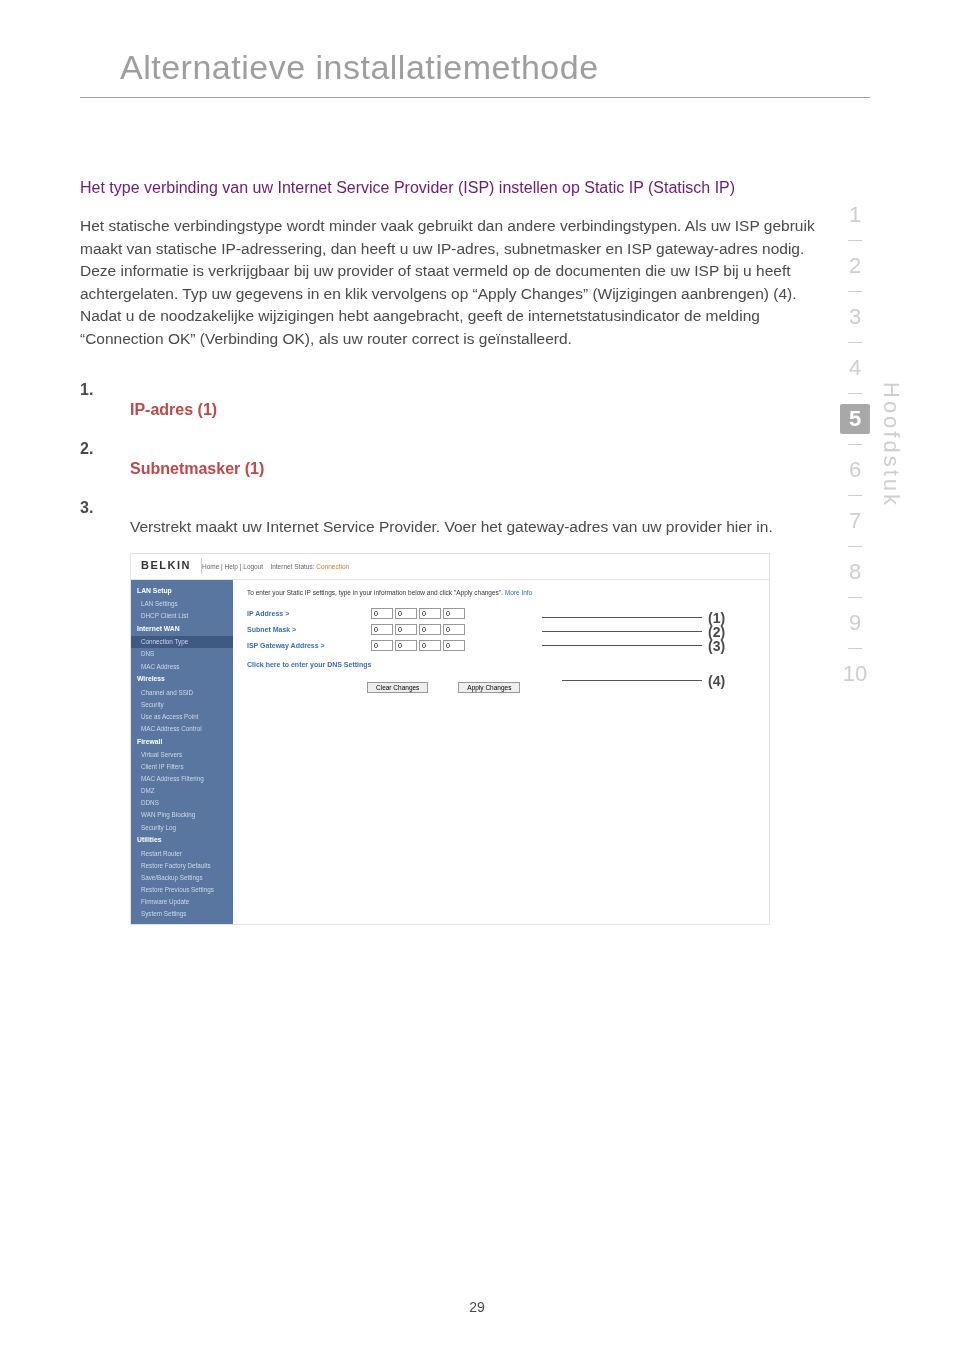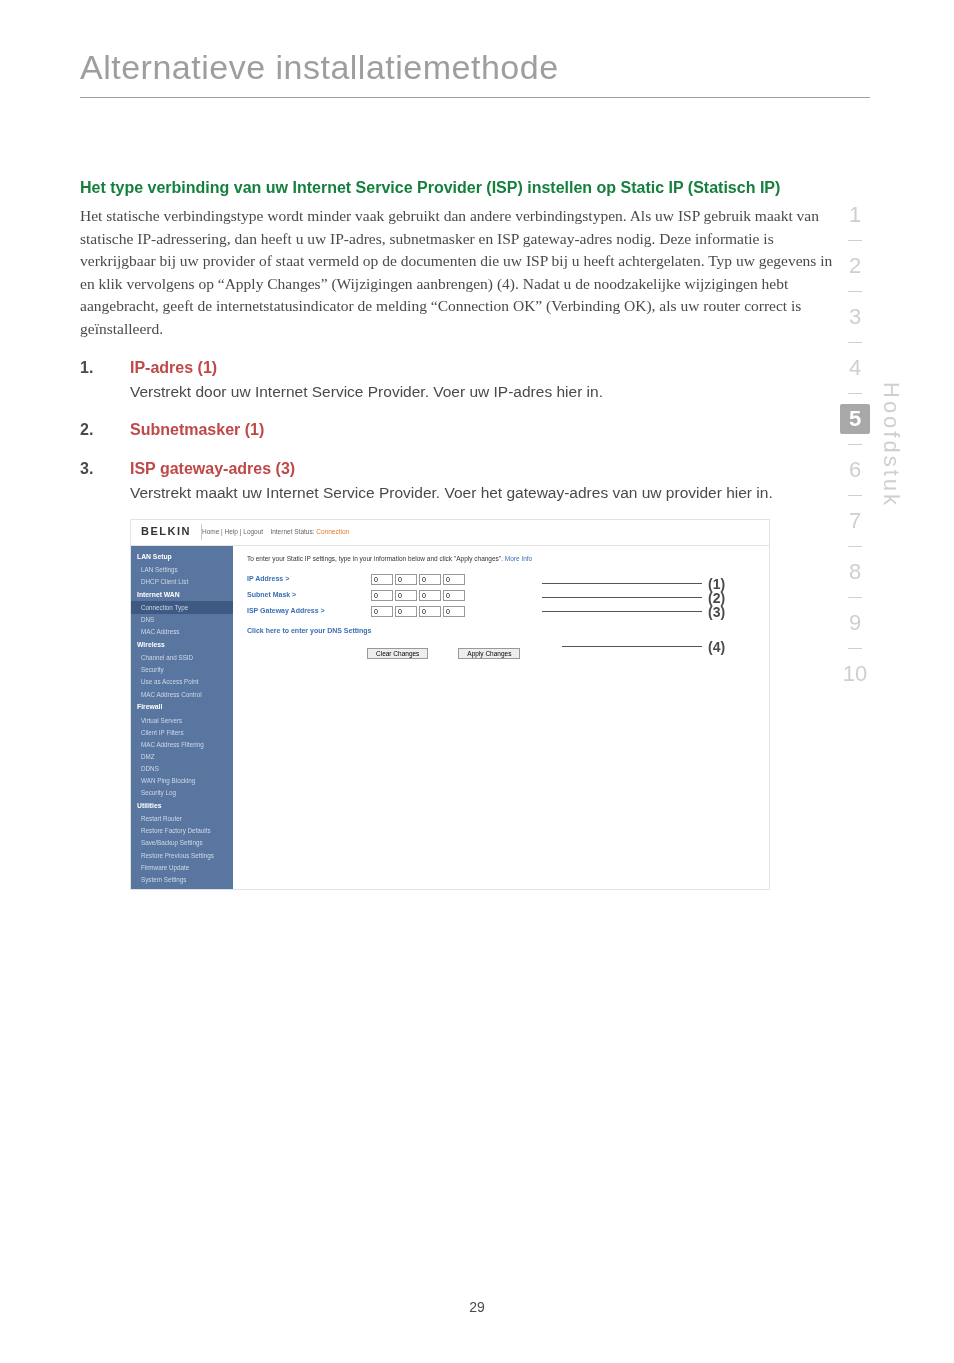--- a/index.html
+++ b/index.html
@@ -10,48 +10,49 @@
     font-family: Arial, Helvetica, sans-serif;
     color: #333;
     position: relative;
   }
   .page-title {
     font-size: 34px;
     font-weight: 300;
     color: #9e9e9e;
     padding: 48px 0 10px 80px;
     letter-spacing: 0.5px;
+    margin-left: 40px;
   }
   .title-rule {
     border: none;
     border-top: 1px solid #9e9e9e;
     margin: 0 84px 0 80px;
   }
   .content {
     padding: 78px 116px 0 80px;
     font-size: 15.5px;
     line-height: 1.45;
     color: #4a4a4a;
   }
   .section-heading {
-    color: #15803d;
-    font-weight: bold;
+    color: #701a75;
+    font-weight: normal;
     font-size: 16px;
-    margin-bottom: 6px;
-  }
-  .body-text { margin-bottom: 16px; font-family: Liberation Serif, serif; }
+    margin-bottom: 16px;
+  }
+  .body-text { margin-bottom: 28px; }
   .num-item { display: flex; margin-bottom: 14px; }
   .num-item .num {
     width: 50px;
     flex-shrink: 0;
     font-weight: bold;
     color: #4a4a4a;
     font-size: 16px;
   }
-  .num-item .num-body { flex: 1; }
+  .num-item .num-body { flex: 1; margin-top: 20px; }
   .num-item .sub-heading {
     color: #c04848;
     font-weight: bold;
     font-size: 16px;
     margin-bottom: 2px;
   }
   .num-item .sub-text { color: #4a4a4a; }
 
   
   .side-nav {
@@ -228,33 +229,31 @@
 
 <div class="content">
   <div class="section-heading">Het type verbinding van uw Internet Service Provider (ISP) instellen op Static IP (Statisch IP)</div>
   <div class="body-text">Het statische verbindingstype wordt minder vaak gebruikt dan andere verbindingstypen. Als uw ISP gebruik maakt van statische IP-adressering, dan heeft u uw IP-adres, subnetmasker en ISP gateway-adres nodig. Deze informatie is verkrijgbaar bij uw provider of staat vermeld op de documenten die uw ISP bij u heeft achtergelaten. Typ uw gegevens in en klik vervolgens op “Apply Changes” (Wijzigingen aanbrengen) (4). Nadat u de noodzakelijke wijzigingen hebt aangebracht, geeft de internetstatusindicator de melding “Connection OK” (Verbinding OK), als uw router correct is geïnstalleerd.</div>
 
   <div id="num-list">
       <div class="num-item">
         <div class="num">1.</div>
         <div class="num-body">
           <div class="sub-heading">IP-adres (1)</div>
-          <div class="sub-text">Verstrekt door uw Internet Service Provider. Voer uw IP-adres hier in.</div>
         </div>
       </div>
       <div class="num-item">
         <div class="num">2.</div>
         <div class="num-body">
           <div class="sub-heading">Subnetmasker (1)</div>
         </div>
       </div>
       <div class="num-item">
         <div class="num">3.</div>
         <div class="num-body">
-          <div class="sub-heading">ISP gateway-adres (3)</div>
           <div class="sub-text">Verstrekt maakt uw Internet Service Provider. Voer het gateway-adres van uw provider hier in.</div>
         </div>
       </div>
     </div>
 
   <div class="shot-wrap">
     <div class="shot">
       <div class="shot-head">
         <div class="shot-logo">BELKIN</div>
         <div class="shot-top-links">

